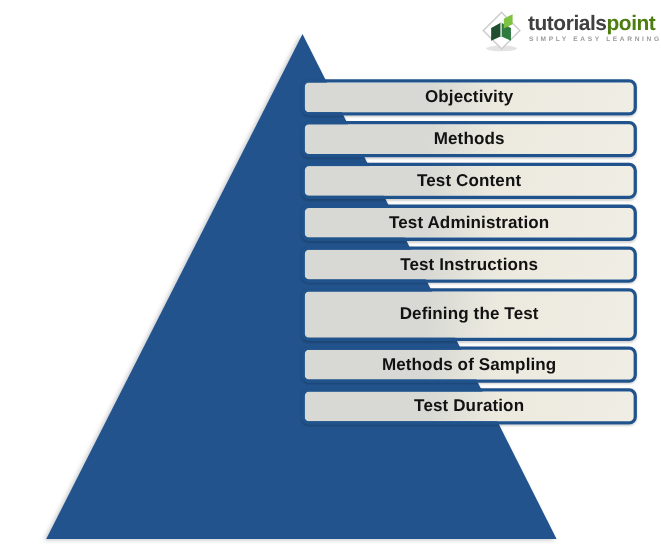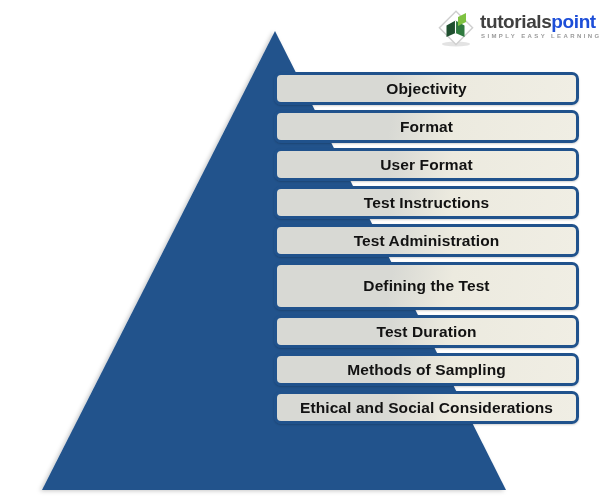--- a/index.html
+++ b/index.html
@@ -38,21 +38,21 @@
     position: absolute;
     left: 48px;
     top: 6px;
     font-size: 19px;
     font-weight: bold;
     letter-spacing: -0.4px;
     line-height: 1;
     white-space: nowrap;
   }
   .logo-word-a { color: #404040; }
-  .logo-word-b { color: #1d4ed8; }
+  .logo-word-b { color: #4d7c0f; }
   .logo-tagline {
     position: absolute;
     left: 49px;
     top: 27px;
     font-size: 6px;
     color: #9a9a9a;
     letter-spacing: 2.4px;
     font-weight: bold;
     white-space: nowrap;
   }
@@ -113,50 +113,47 @@
   </svg>
 
   <div class="bars">
 
     <div class="bar h-small">
       <span class="bar-label">Objectivity</span>
     </div>
 
 
     <div class="bar h-small">
-      <span class="bar-label">Format</span>
+      <span class="bar-label">Methods</span>
     </div>
 
     <div class="bar h-small">
-      <span class="bar-label">User Format</span>
+      <span class="bar-label">Test Content</span>
+    </div>
+
+    <div class="bar h-small">
+      <span class="bar-label">Test Administration</span>
     </div>
 
     <div class="bar h-small">
       <span class="bar-label">Test Instructions</span>
-    </div>
-
-    <div class="bar h-small">
-      <span class="bar-label">Test Administration</span>
     </div>
 
     <div class="bar h-tall">
       <span class="bar-label">Defining the Test</span>
     </div>
 
     <div class="bar h-small">
-      <span class="bar-label">Test Duration</span>
-    </div>
-
-    <div class="bar h-small">
       <span class="bar-label">Methods of Sampling</span>
     </div>
 
     <div class="bar h-small">
-      <span class="bar-label">Ethical and Social Considerations</span>
+      <span class="bar-label">Test Duration</span>
     </div>
+
 
   </div>
 
   <div class="logo">
     <svg class="logo-mark" viewBox="0 0 40 40" width="40" height="40" aria-hidden="true">
       <ellipse cx="20" cy="36" rx="14" ry="2.6" fill="#d9d9d9" opacity="0.75"></ellipse>
       <rect x="20" y="3.2" width="23.5" height="23.5" transform="rotate(45 20 3.2)" fill="#ffffff" stroke="#cfcfcf" stroke-width="1.4"></rect>
       <path d="M10.5 17.5 L19.5 12.5 L19.5 25 L10.5 29 Z" fill="#1f4f2f"></path>
       <path d="M28.5 17.5 L19.5 12.5 L19.5 25 L28.5 29 Z" fill="#2f7a3f"></path>
       <path d="M22 9 L30 5 L30 14 L22 18 Z" fill="#7ec242"></path>

